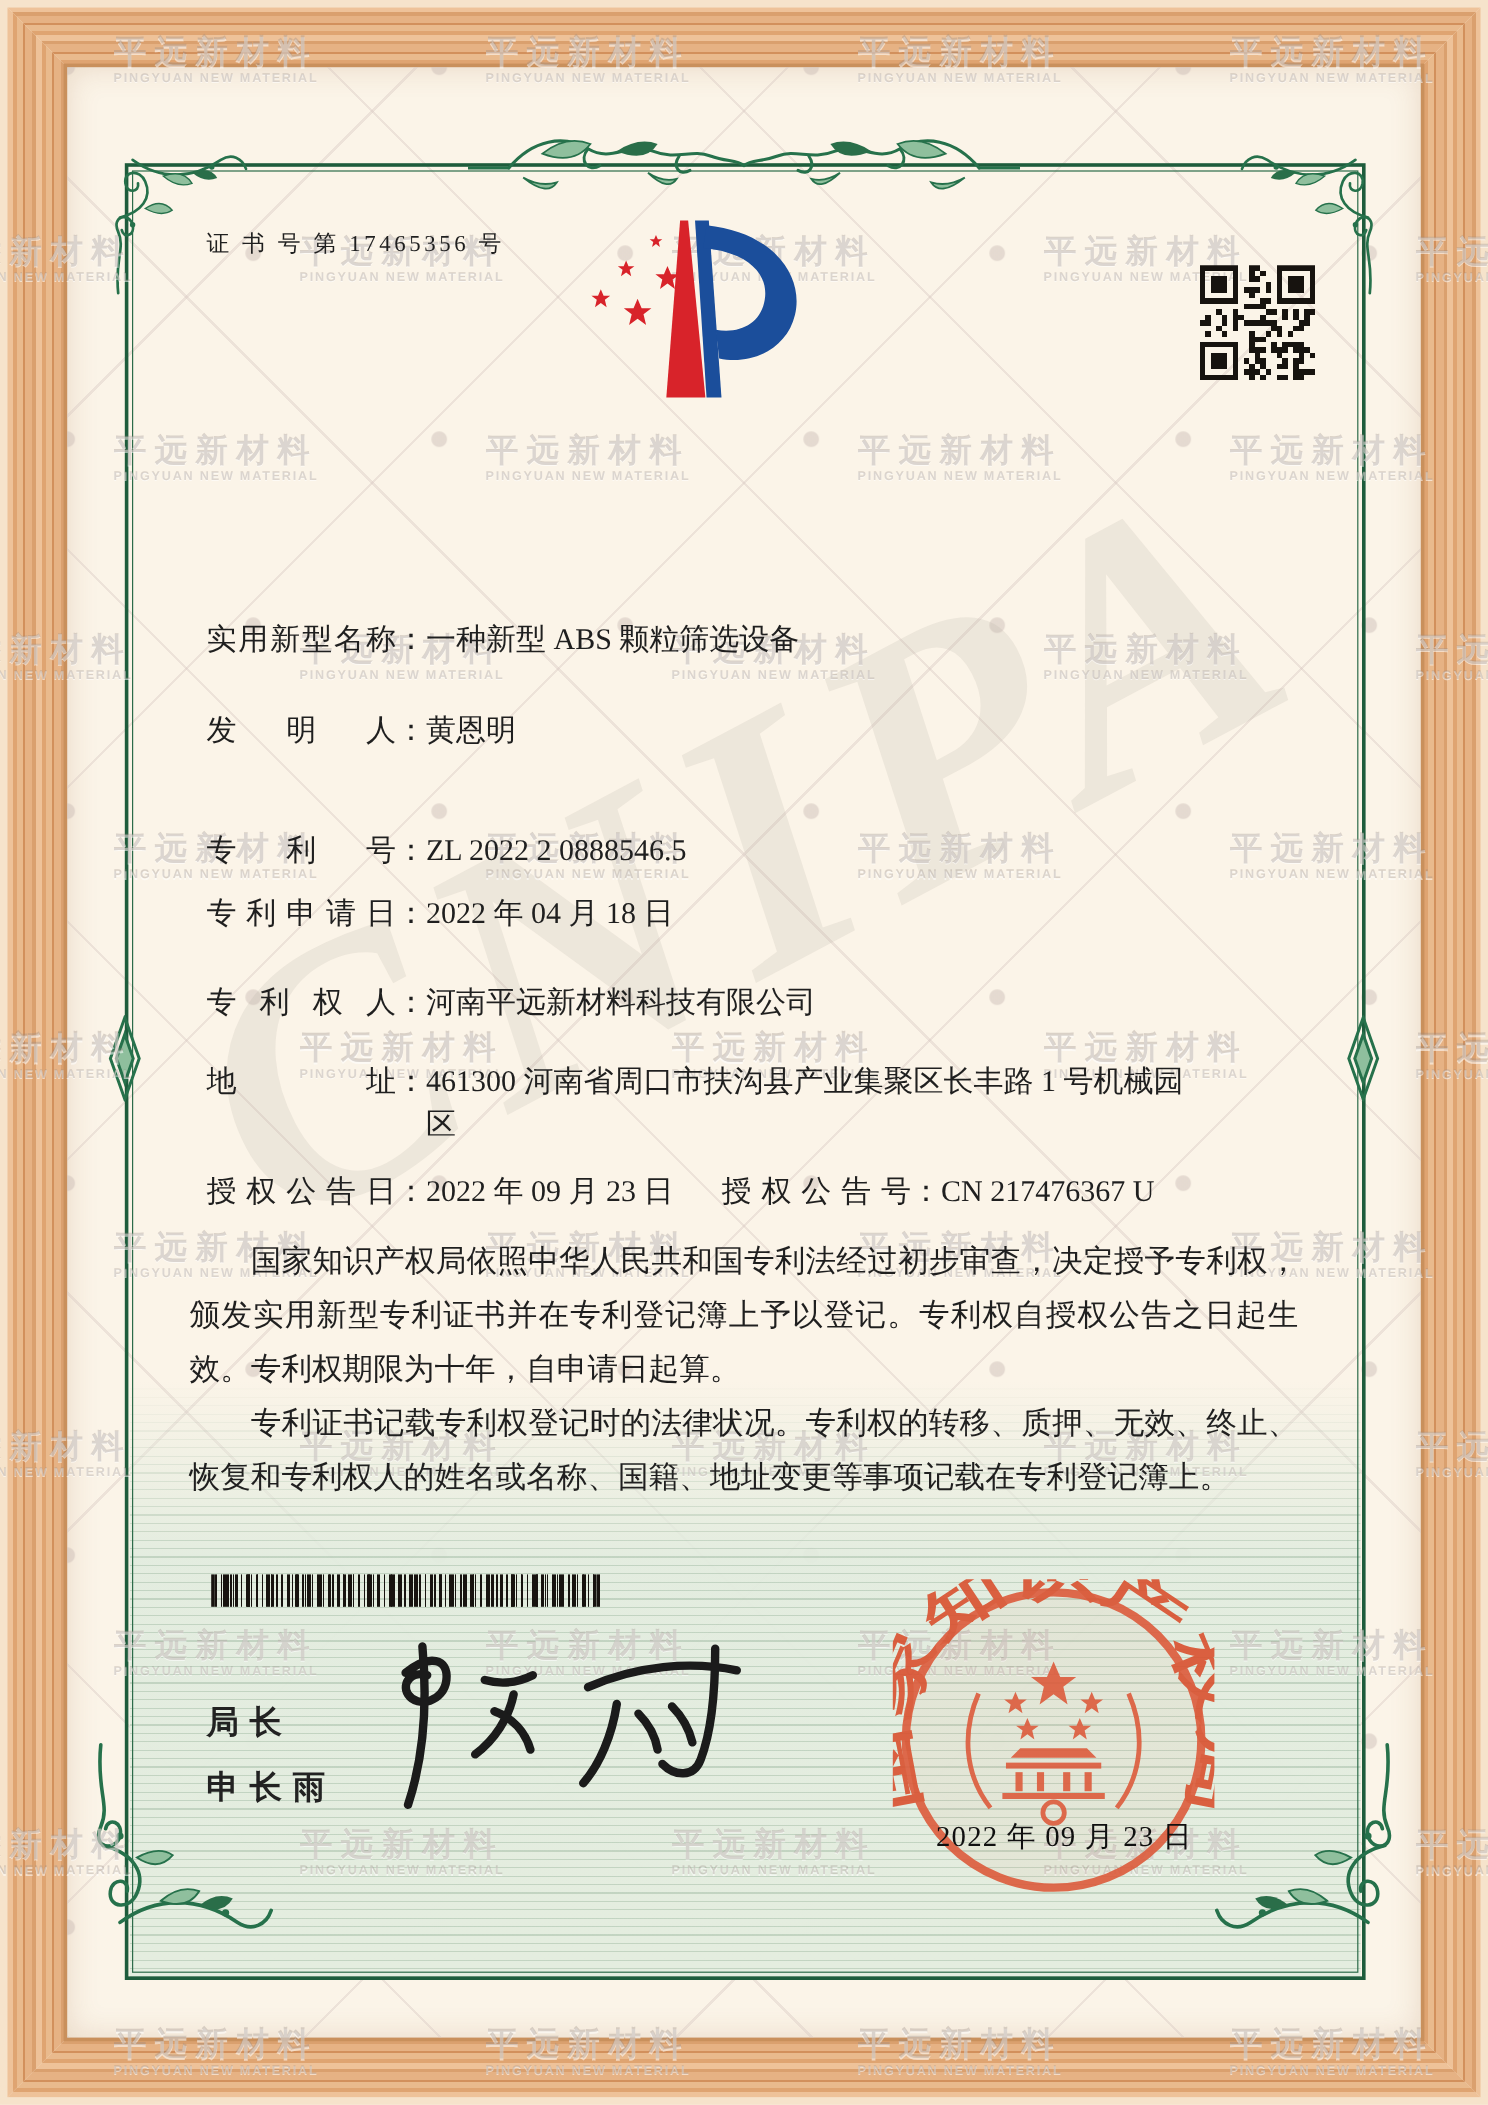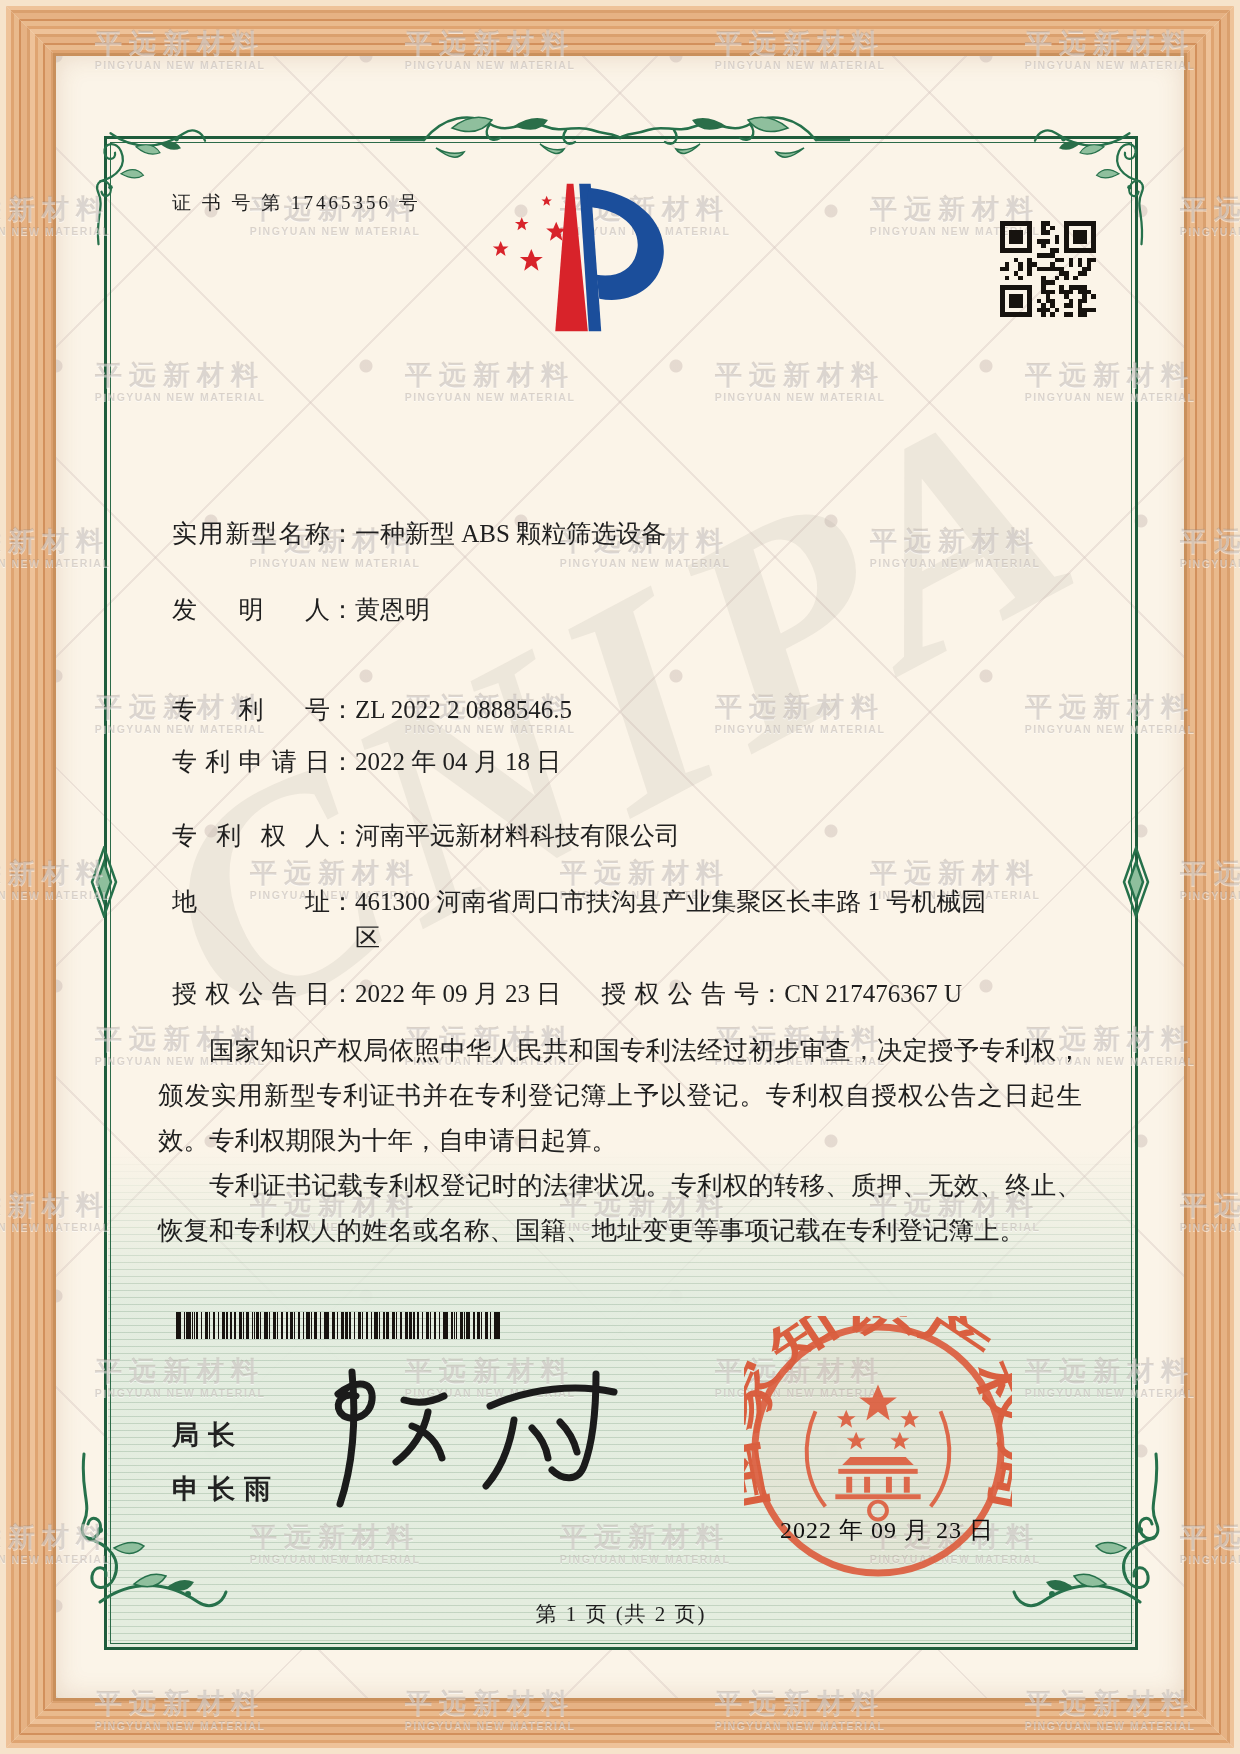--- a/index.html
+++ b/index.html
@@ -739,14 +739,13 @@
       <rect x="143" y="162" width="6" height="16" stroke="none"></rect>
       <rect x="161" y="162" width="6" height="16" stroke="none"></rect>
       <path d="M92,182 H178" fill="none" stroke-width="5"></path>
       <circle cx="135" cy="196" r="9" fill="none" stroke-width="4"></circle>
       <path d="M72,96 C58,128 60,164 82,192" fill="none" stroke-width="4"></path>
       <path d="M198,96 C212,128 210,164 188,192" fill="none" stroke-width="4"></path>
     </g>
   </svg>
   <div class="seal-date">2022 年 09 月 23 日</div>
 
-  <div class="page-number">第 1 页 (共 2 页)</div>
 </div>
 
 </body></html>

